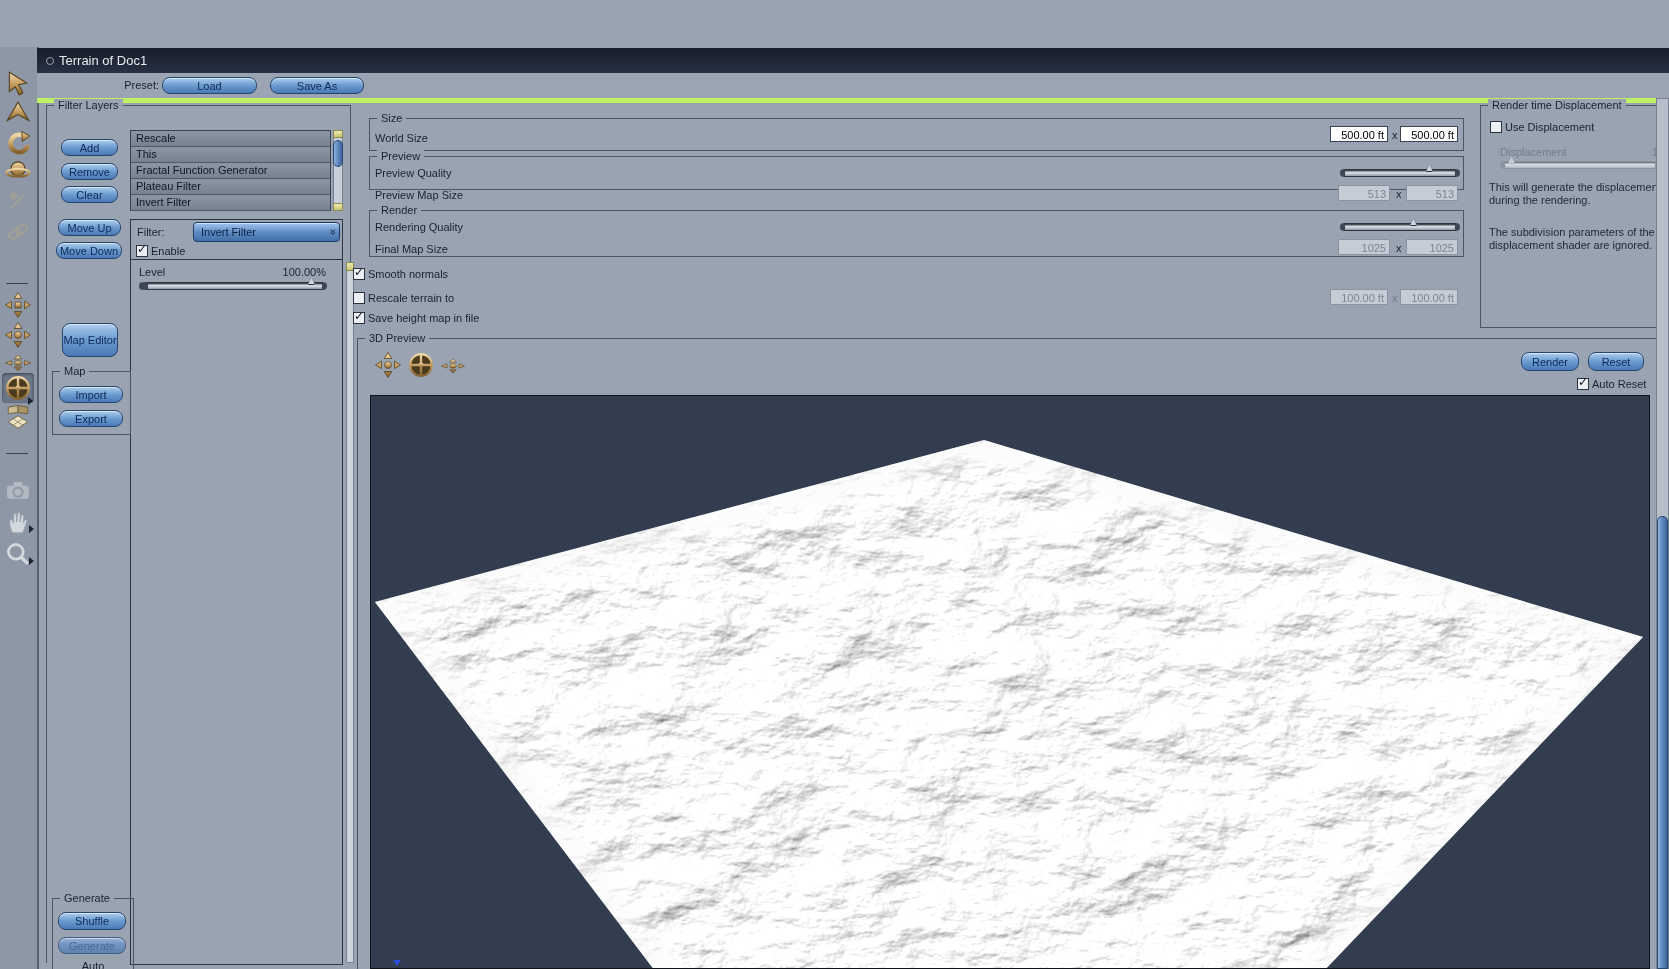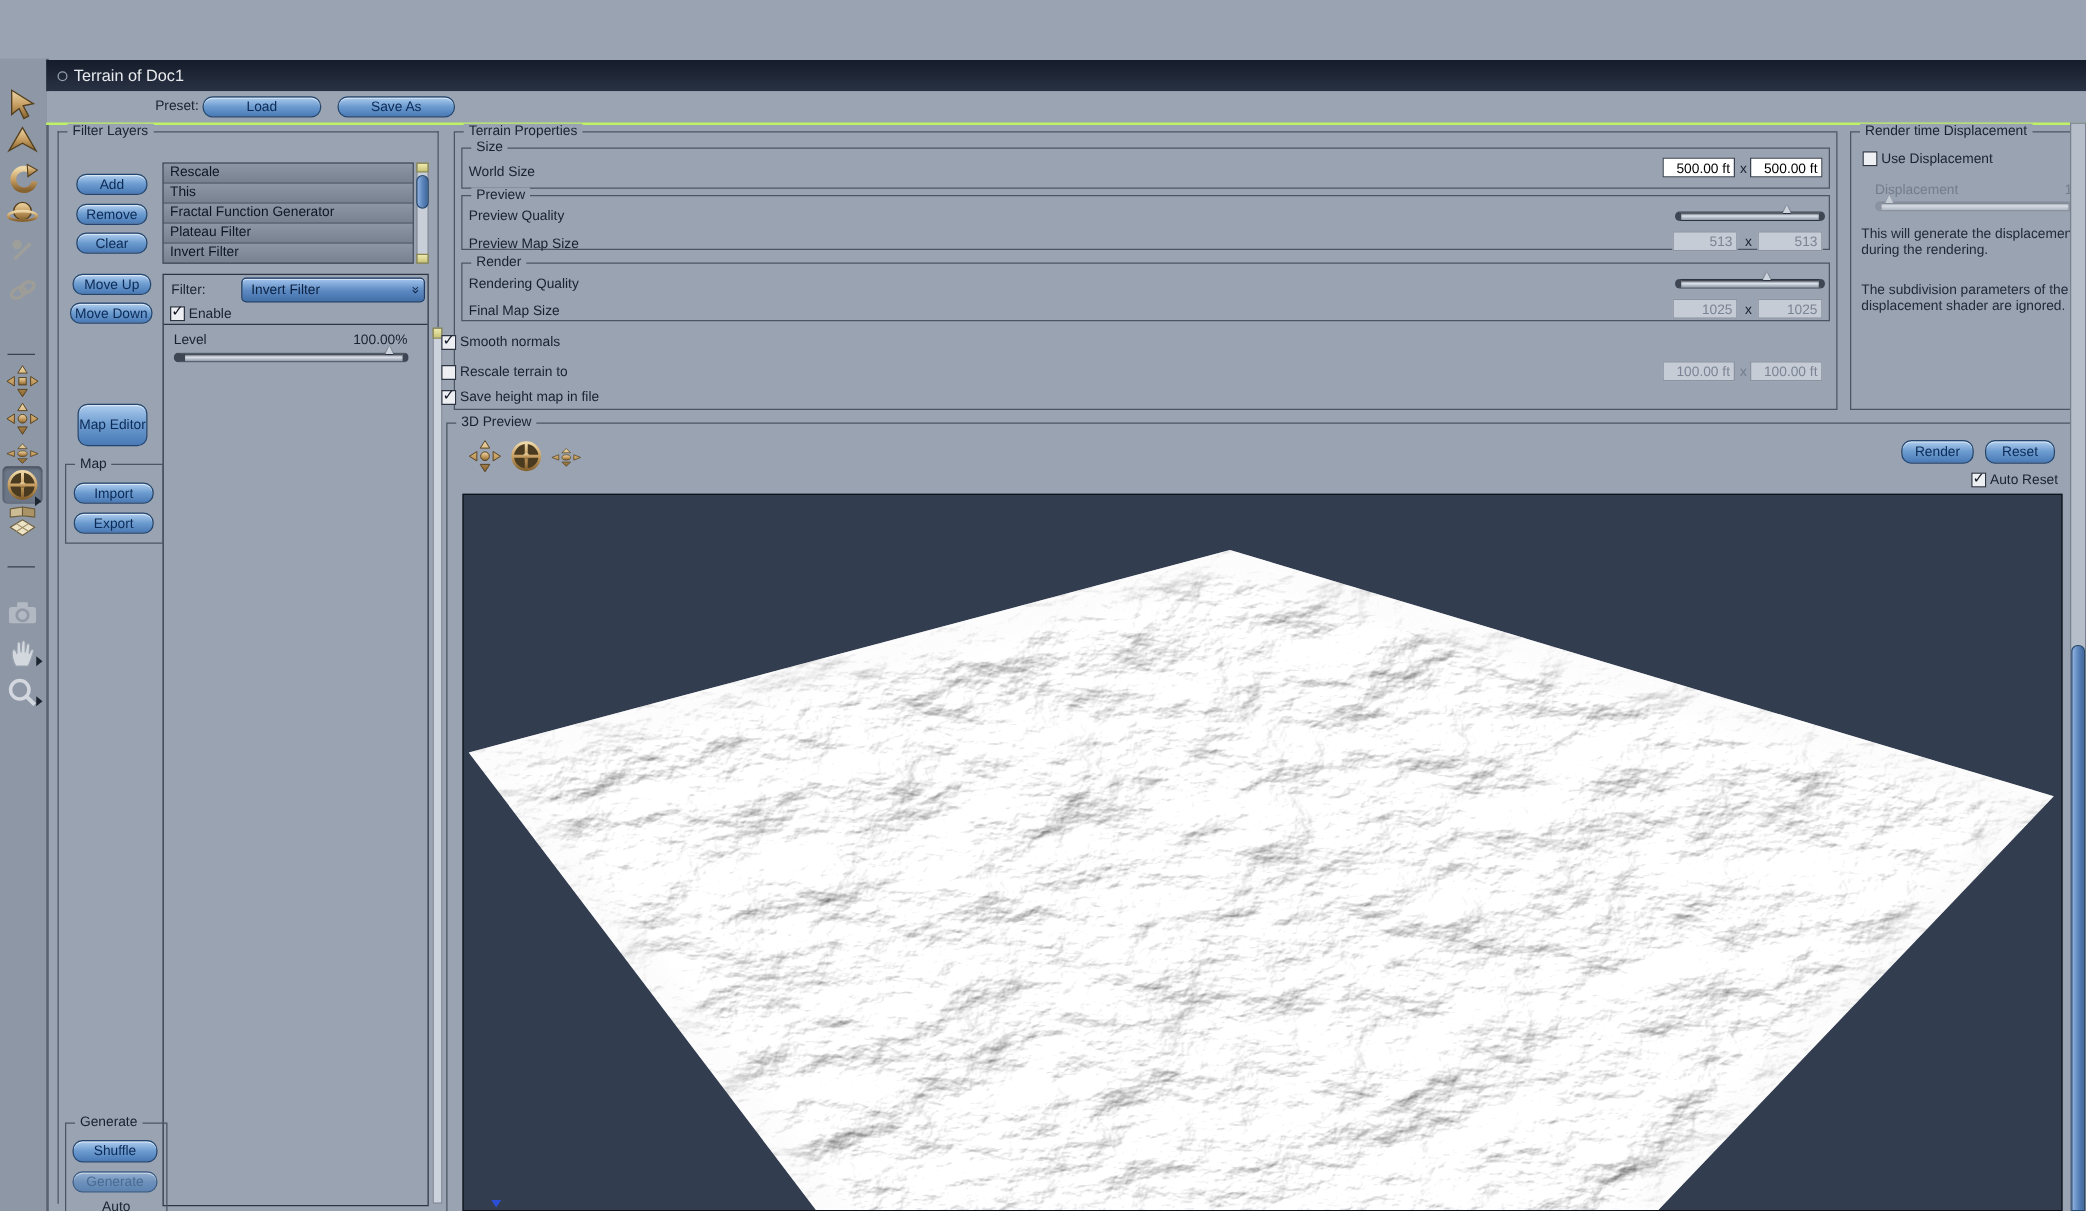--- a/index.html
+++ b/index.html
@@ -13,21 +13,21 @@
   .titlestrip{position:absolute;left:0;top:0;width:1669px;height:21px;background:#fcfcfc;border-bottom:1px solid #d8d8d8;}
   .apptitle{position:absolute;left:29px;top:3px;font-size:13px;color:#9a9a9a;}
   .menubar{position:absolute;left:0;top:21px;width:1669px;height:27px;
      background:linear-gradient(#a2abb9,#7e8897);border-bottom:2px solid #4e5664;}
   .menuitems{position:absolute;left:57px;top:0;height:27px;display:flex;gap:23px;align-items:center;}
   .menuitem{font-size:14px;color:#141e2e;cursor:default;}
   .docbar{position:absolute;left:37px;top:48px;width:1632px;height:25px;
      background:linear-gradient(#151c2a,#293244);}
   .docdot{position:absolute;left:9px;top:9px;width:6px;height:6px;border-radius:50%;border:1px solid #97a0ae;}
   .doctitle{position:absolute;left:22px;top:5px;font-size:13px;color:#e8eaee;}
-  .presetbar{position:absolute;left:37px;top:73px;width:1632px;height:25px;background:#9aa4b2;border-bottom:2px solid #bef264;}
+  .presetbar{position:absolute;left:37px;top:73px;width:1632px;height:25px;background:#9aa4b2;border-bottom:5px solid #bef264;}
   
   .toolbar{position:absolute;left:0;top:47px;width:37px;height:922px;background:#8d97a5;border-right:2px solid #5a6270;}
   .ticon{position:absolute;left:5px;width:26px;height:26px;}
   .tdiv{position:absolute;left:6px;width:22px;height:0;border-top:1px solid #39424f;}
   .tsel{position:absolute;left:2px;width:32px;height:30px;background:#6b7687;border-radius:4px;box-shadow:inset 0 1px 3px rgba(0,0,0,.45);}
   .cornermark{position:absolute;width:0;height:0;border-top:4px solid transparent;border-bottom:4px solid transparent;border-left:5px solid #1c2430;}
   
   .btn{position:absolute;display:flex;align-items:center;justify-content:center;text-align:center;
     font-size:11px;color:#0c2a55;cursor:pointer;box-sizing:border-box;
     background:linear-gradient(#aecdee,#6d9cd0 48%,#4a7ab6);
@@ -269,33 +269,30 @@
   <div class="btn" style="left:59px;top:386px;width:64px;height:17px">Import</div>
   <div class="btn" style="left:59px;top:410px;width:64px;height:17px">Export</div>
 
   <div class="fs" style="left:52px;top:898px;width:82px;height:80px">
     <span class="lg">Generate</span>
   </div>
   <div class="btn" style="left:58px;top:912px;width:68px;height:18px">Shuffle</div>
   <div class="btn disabled" style="left:58px;top:937px;width:68px;height:17px">Generate</div>
   <span class="lbl" style="left:68px;top:960px;width:50px;text-align:center">Auto</span>
 
-  <div class="fs" style="left:363px;top:105px;width:1107px;height:223px">
-    <span class="lg">Terrain Properties</span>
-  </div>
 
   <div class="fs" style="left:369px;top:118px;width:1095px;height:33px">
     <span class="lg">Size</span>
   </div>
   <span class="lbl" style="left:375px;top:132px">World Size</span>
   <div class="field" style="left:1330px;top:126px;width:58px">500.00 ft</div>
   <span class="lbl" style="left:1392px;top:129px">x</span>
   <div class="field" style="left:1400px;top:126px;width:58px">500.00 ft</div>
 
-  <div class="fs" style="left:369px;top:156px;width:1095px;height:44px">
+  <div class="fs" style="left:369px;top:156px;width:1095px;height:34px">
     <span class="lg">Preview</span>
   </div>
   <span class="lbl" style="left:375px;top:167px">Preview Quality</span>
   <div class="slider" style="left:1340px;top:169px;width:120px"></div>
   <span class="thumb" style="left:1424px;top:161px">▲</span>
   <span class="lbl" style="left:375px;top:189px">Preview Map Size</span>
   <div class="field gray" style="left:1338px;top:185px;width:52px">513</div>
   <span class="lbl" style="left:1396px;top:188px">x</span>
   <div class="field gray" style="left:1406px;top:185px;width:52px">513</div>
 

